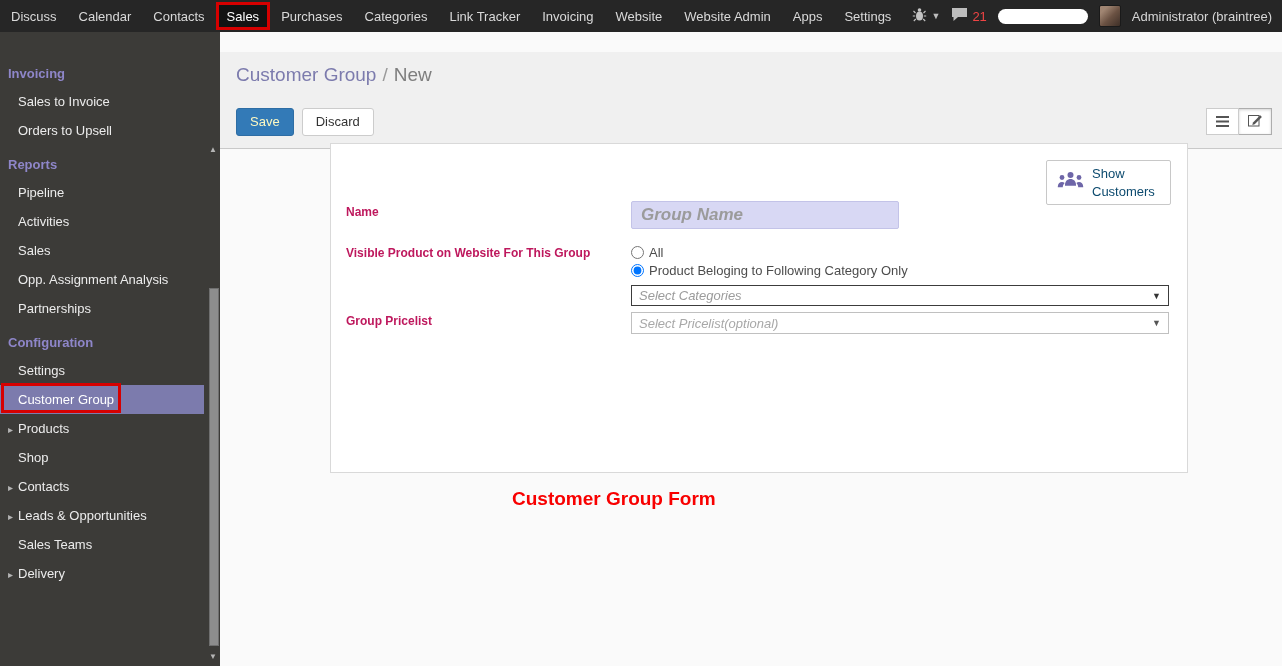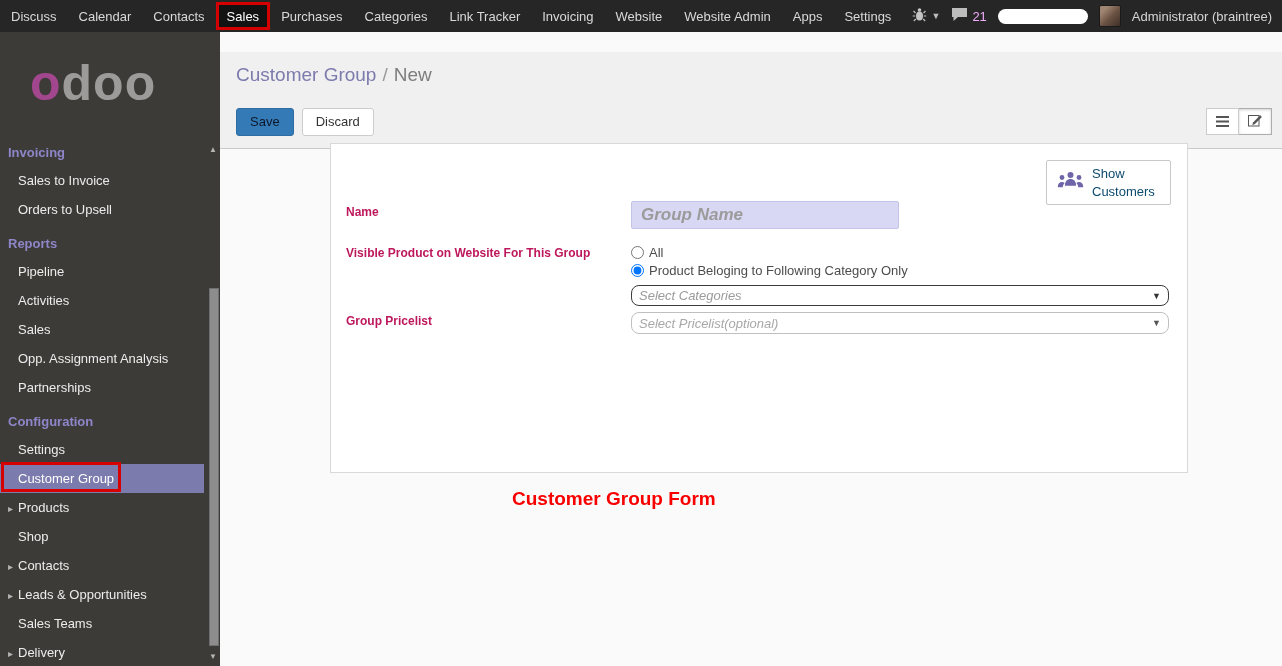--- a/index.html
+++ b/index.html
@@ -7,21 +7,21 @@
   .screen { position:relative; width:1282px; height:666px; background:#fff; overflow:hidden; }
 
   
   .topbar { position:absolute; top:0; left:0; right:0; height:32px; background:#262626;
             display:flex; align-items:center; color:#d9d9d9; font-size:13px; }
   .topbar-item { display:flex; align-items:center; height:32px; padding:0 11px; cursor:pointer; white-space:nowrap; }
   .topbar-item.annotated { height:28px; padding:0 8px; border:3px solid #d60000; background:#131313; color:#fff; }
   .topbar-right { margin-left:auto; display:flex; align-items:center; gap:11px; padding-right:10px; }
   .systray-group { display:flex; align-items:center; gap:4px; cursor:pointer; }
   .caret { font-size:9px; color:#bdbdbd; }
-  .msg-count { color:#f0abfc; }
+  .msg-count { color:#ef4444; }
   .white-pill { width:90px; height:15px; background:#fff; border-radius:8px; }
   .avatar { width:22px; height:22px; border-radius:2px;
             background:linear-gradient(135deg,#a08572 20%, #6b5243 55%, #3e2f27); border:1px solid #1a1a1a; }
   .username { color:#d6d6d6; }
 
   
   .sidebar { position:absolute; top:32px; left:0; width:220px; bottom:0; background:#3c3b38;
              color:#e9e9e9; font-size:13px; overflow:hidden; }
   .logo { margin:24px 0 0 30px; font-size:50px; font-weight:bold; letter-spacing:1px; color:#9c9b99; line-height:1.1; }
   .logo::first-letter { color:#a2478d; }
@@ -39,21 +39,21 @@
 
   
   .main { position:absolute; top:32px; left:220px; right:0; bottom:0; background:#fafafa; }
   .control-panel { position:absolute; top:0; left:0; right:0; height:97px; background:#f0f0f0; border-bottom:1px solid #c9c9c9;margin-top:20px; }
   .breadcrumb { position:absolute; left:16px; top:12px; font-size:19px; }
   .breadcrumb .parent { color:#7c7bad; cursor:pointer; }
   .breadcrumb .sep { color:#9a9a9a; padding:0 6px; }
   .breadcrumb .current { color:#7e7e7e; }
   .btn-row { position:absolute; left:16px; top:56px; display:flex; gap:8px; }
   .btn { font-size:13px; padding:5px 13px; border-radius:3px; cursor:pointer; line-height:16px; }
-  .btn-primary { background:#337ab7; border:1px solid #2e6da4; color:#0f172a; }
+  .btn-primary { background:#337ab7; border:1px solid #2e6da4; color:#fef9c3; }
   .btn-default { background:#fff; border:1px solid #ccc; color:#333; }
   .view-switcher { position:absolute; right:10px; top:56px; display:flex; }
   .vs-btn { width:33px; height:27px; background:#fff; border:1px solid #ccc; display:flex; align-items:center; justify-content:center; cursor:pointer; }
   .vs-btn + .vs-btn { border-left:none; }
   .vs-btn.active { border-color:#adadad; box-shadow:inset 0 1px 3px rgba(0,0,0,.18); }
 
   .content { position:absolute; top:97px; left:0; right:0; bottom:0; }
   .sheet { position:absolute; left:110px; top:14px; width:858px; height:330px; background:#fff; border:1px solid #d9d9d9; }
 
   .show-customers { position:absolute; right:16px; top:16px; display:flex; align-items:center; gap:8px;
@@ -61,21 +61,21 @@
   .show-customers .lbl { width:68px; font-size:13px; color:#0c4a6e; line-height:1.35; }
 
   .fld-label { position:absolute; left:15px; font-size:12px; font-weight:bold; color:#be185d; }
   .name-input { position:absolute; left:300px; top:57px; width:268px; height:28px; background:#d8d8f4;
                 border:1px solid #c3c3e8; border-radius:2px; padding:0 9px; font-size:17px;
                 font-family:"Liberation Sans", sans-serif; color:#333; }
   .name-input::placeholder { color:#9b9b9b; font-style:italic; font-weight:bold; }
   .radio-row { position:absolute; left:300px; display:flex; align-items:center; gap:5px; font-size:13px; color:#4c4c4c; cursor:pointer; }
   .radio-row input { margin:0; cursor:pointer; }
   .fake-select { position:absolute; left:300px; width:538px; background:#fff; display:flex; align-items:center;
-                 font-size:13px; font-style:italic; color:#9b9b9b; padding:0 7px; cursor:pointer;border-radius:8px; }
+                 font-size:13px; font-style:italic; color:#9b9b9b; padding:0 7px; cursor:pointer; }
   .fake-select .sel-arrow { margin-left:auto; font-size:9px; font-style:normal; color:#333; }
   .select-categories { top:141px; height:21px; border:1px solid #3c3c3c; }
   .select-pricelist { top:168px; height:22px; border:1px solid #c0c0c0; color:#a8a8a8; }
   .select-pricelist .sel-arrow { color:#555; }
 
   .caption { position:absolute; left:292px; top:359px; font-size:19px; font-weight:bold; color:#f80000; }
 </style>
 </head>
 <body>
 
@@ -114,21 +114,20 @@
         </span>
         <span class="msg-count">21</span>
       </div>
       <div class="white-pill"></div>
       <div class="avatar"></div>
       <div class="username">Administrator (braintree)</div>
     </div>
   </div>
 
   <div class="sidebar">
-    <div class="logo">odoo</div>
     <div class="scroll-up">▲</div>
 
     <div class="side-menu">
       <div class="side-section-title">Invoicing</div>
       <div class="side-item"><span>Sales to Invoice</span></div>
       <div class="side-item"><span>Orders to Upsell</span></div>
 
       <div class="side-section-title">Reports</div>
       <div class="side-item"><span>Pipeline</span></div>
       <div class="side-item"><span>Activities</span></div>

